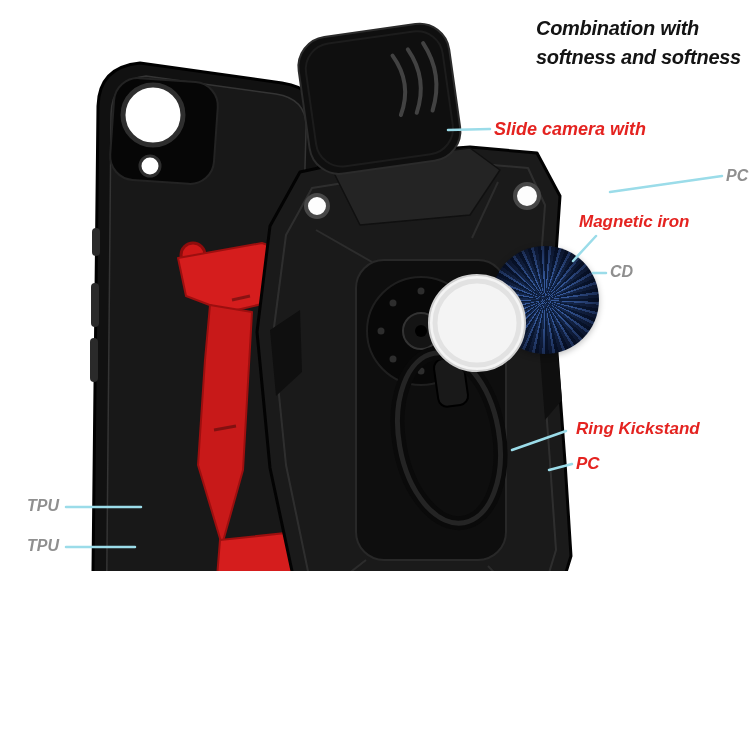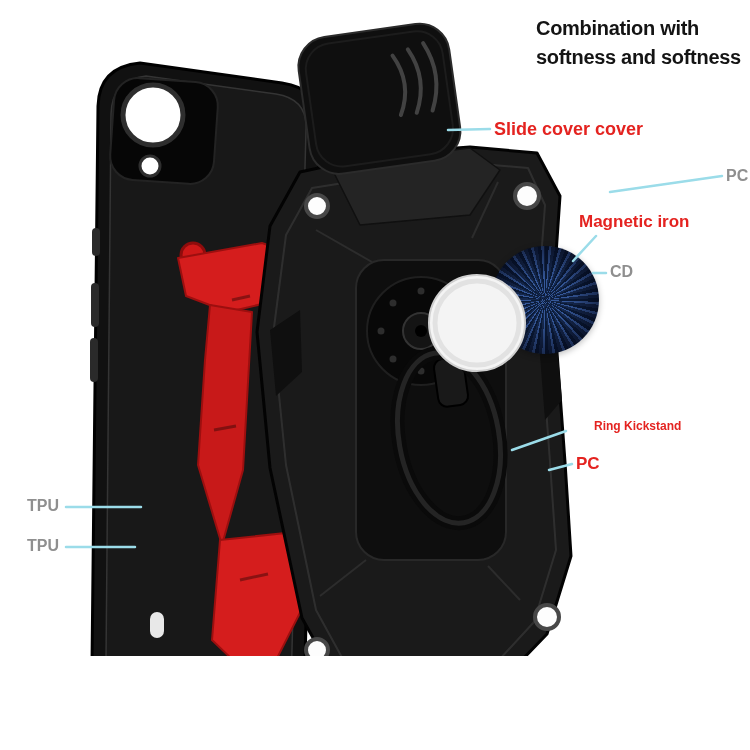--- a/index.html
+++ b/index.html
@@ -1,38 +1,39 @@
 <!DOCTYPE html>
 <html><head>
 <meta charset="utf-8">
 <style>
   html,body{margin:0;padding:0;background:#fff;}
   #stage{
-    position:relative;width:750px;height:656px;background:#ffffff;overflow:hidden;
+    position:relative;width:750px;height:571px;background:#ffffff;overflow:hidden;
     font-family:"Liberation Sans",sans-serif;
+    font-style:italic;
   }
   #art, #overlay{position:absolute;left:0;top:0;}
   #overlay{z-index:4;pointer-events:none;}
   #art{z-index:1;}
   .magnetic-disc{
     position:absolute;z-index:3;left:491px;top:246px;width:108px;height:108px;border-radius:50%;
     background:
       radial-gradient(circle at 50% 50%, rgba(30,50,90,0) 26%, rgba(0,0,12,.45) 66%, rgba(0,0,0,.78) 98%),
       repeating-conic-gradient(#0b1b38 0deg 4deg, #35589a 4deg 7deg, #16294e 7deg 11deg);
     box-shadow:0 2px 6px rgba(0,0,0,.25);
   }
   .label{position:absolute;z-index:5;white-space:nowrap;}
   .heading{left:536px;top:14px;color:#141414;font-size:20px;font-weight:bold;letter-spacing:-0.3px;line-height:29px;}
   .red{color:#e42320;font-weight:bold;}
   .gray{color:#8f8f8f;font-weight:bold;}
   .lbl-slide{left:494px;top:119px;font-size:18px;}
   .lbl-pc-top{left:726px;top:167px;font-size:16px;}
   .lbl-magnet{left:563px;top:212px;font-size:17px;margin-left:16px;}
   .lbl-cd{left:610px;top:263px;font-size:16px;text-align:center;}
-  .lbl-ring{left:594px;top:419px;font-size:12px;}
+  .lbl-ring{left:576px;top:419px;font-size:17px;}
   .lbl-pc-side{left:576px;top:454px;font-size:17px;}
   .lbl-tpu-upper{left:27px;top:497px;font-size:16px;}
   .lbl-tpu-lower{left:27px;top:537px;font-size:16px;}
 </style>
 </head>
 <body>
 
 <div id="stage">
 
   <svg id="art" width="750" height="750" viewBox="0 0 750 750">
@@ -138,21 +139,21 @@
       <path d="M 66,507 L 141,507"></path>
       <path d="M 66,547 L 135,547"></path>
     </g>
   </svg>
 
   <div class="label heading">
     <div>Combination with</div>
     <div>softness and softness</div>
   </div>
 
-  <div class="label red lbl-slide">Slide cover cover</div>
+  <div class="label red lbl-slide">Slide camera with</div>
   <div class="label gray lbl-pc-top">PC</div>
   <div class="label red lbl-magnet">Magnetic iron</div>
   <div class="label gray lbl-cd">CD</div>
   <div class="label red lbl-ring">Ring Kickstand</div>
   <div class="label red lbl-pc-side">PC</div>
   <div class="label gray lbl-tpu-upper">TPU</div>
   <div class="label gray lbl-tpu-lower">TPU</div>
 
 </div>
 

